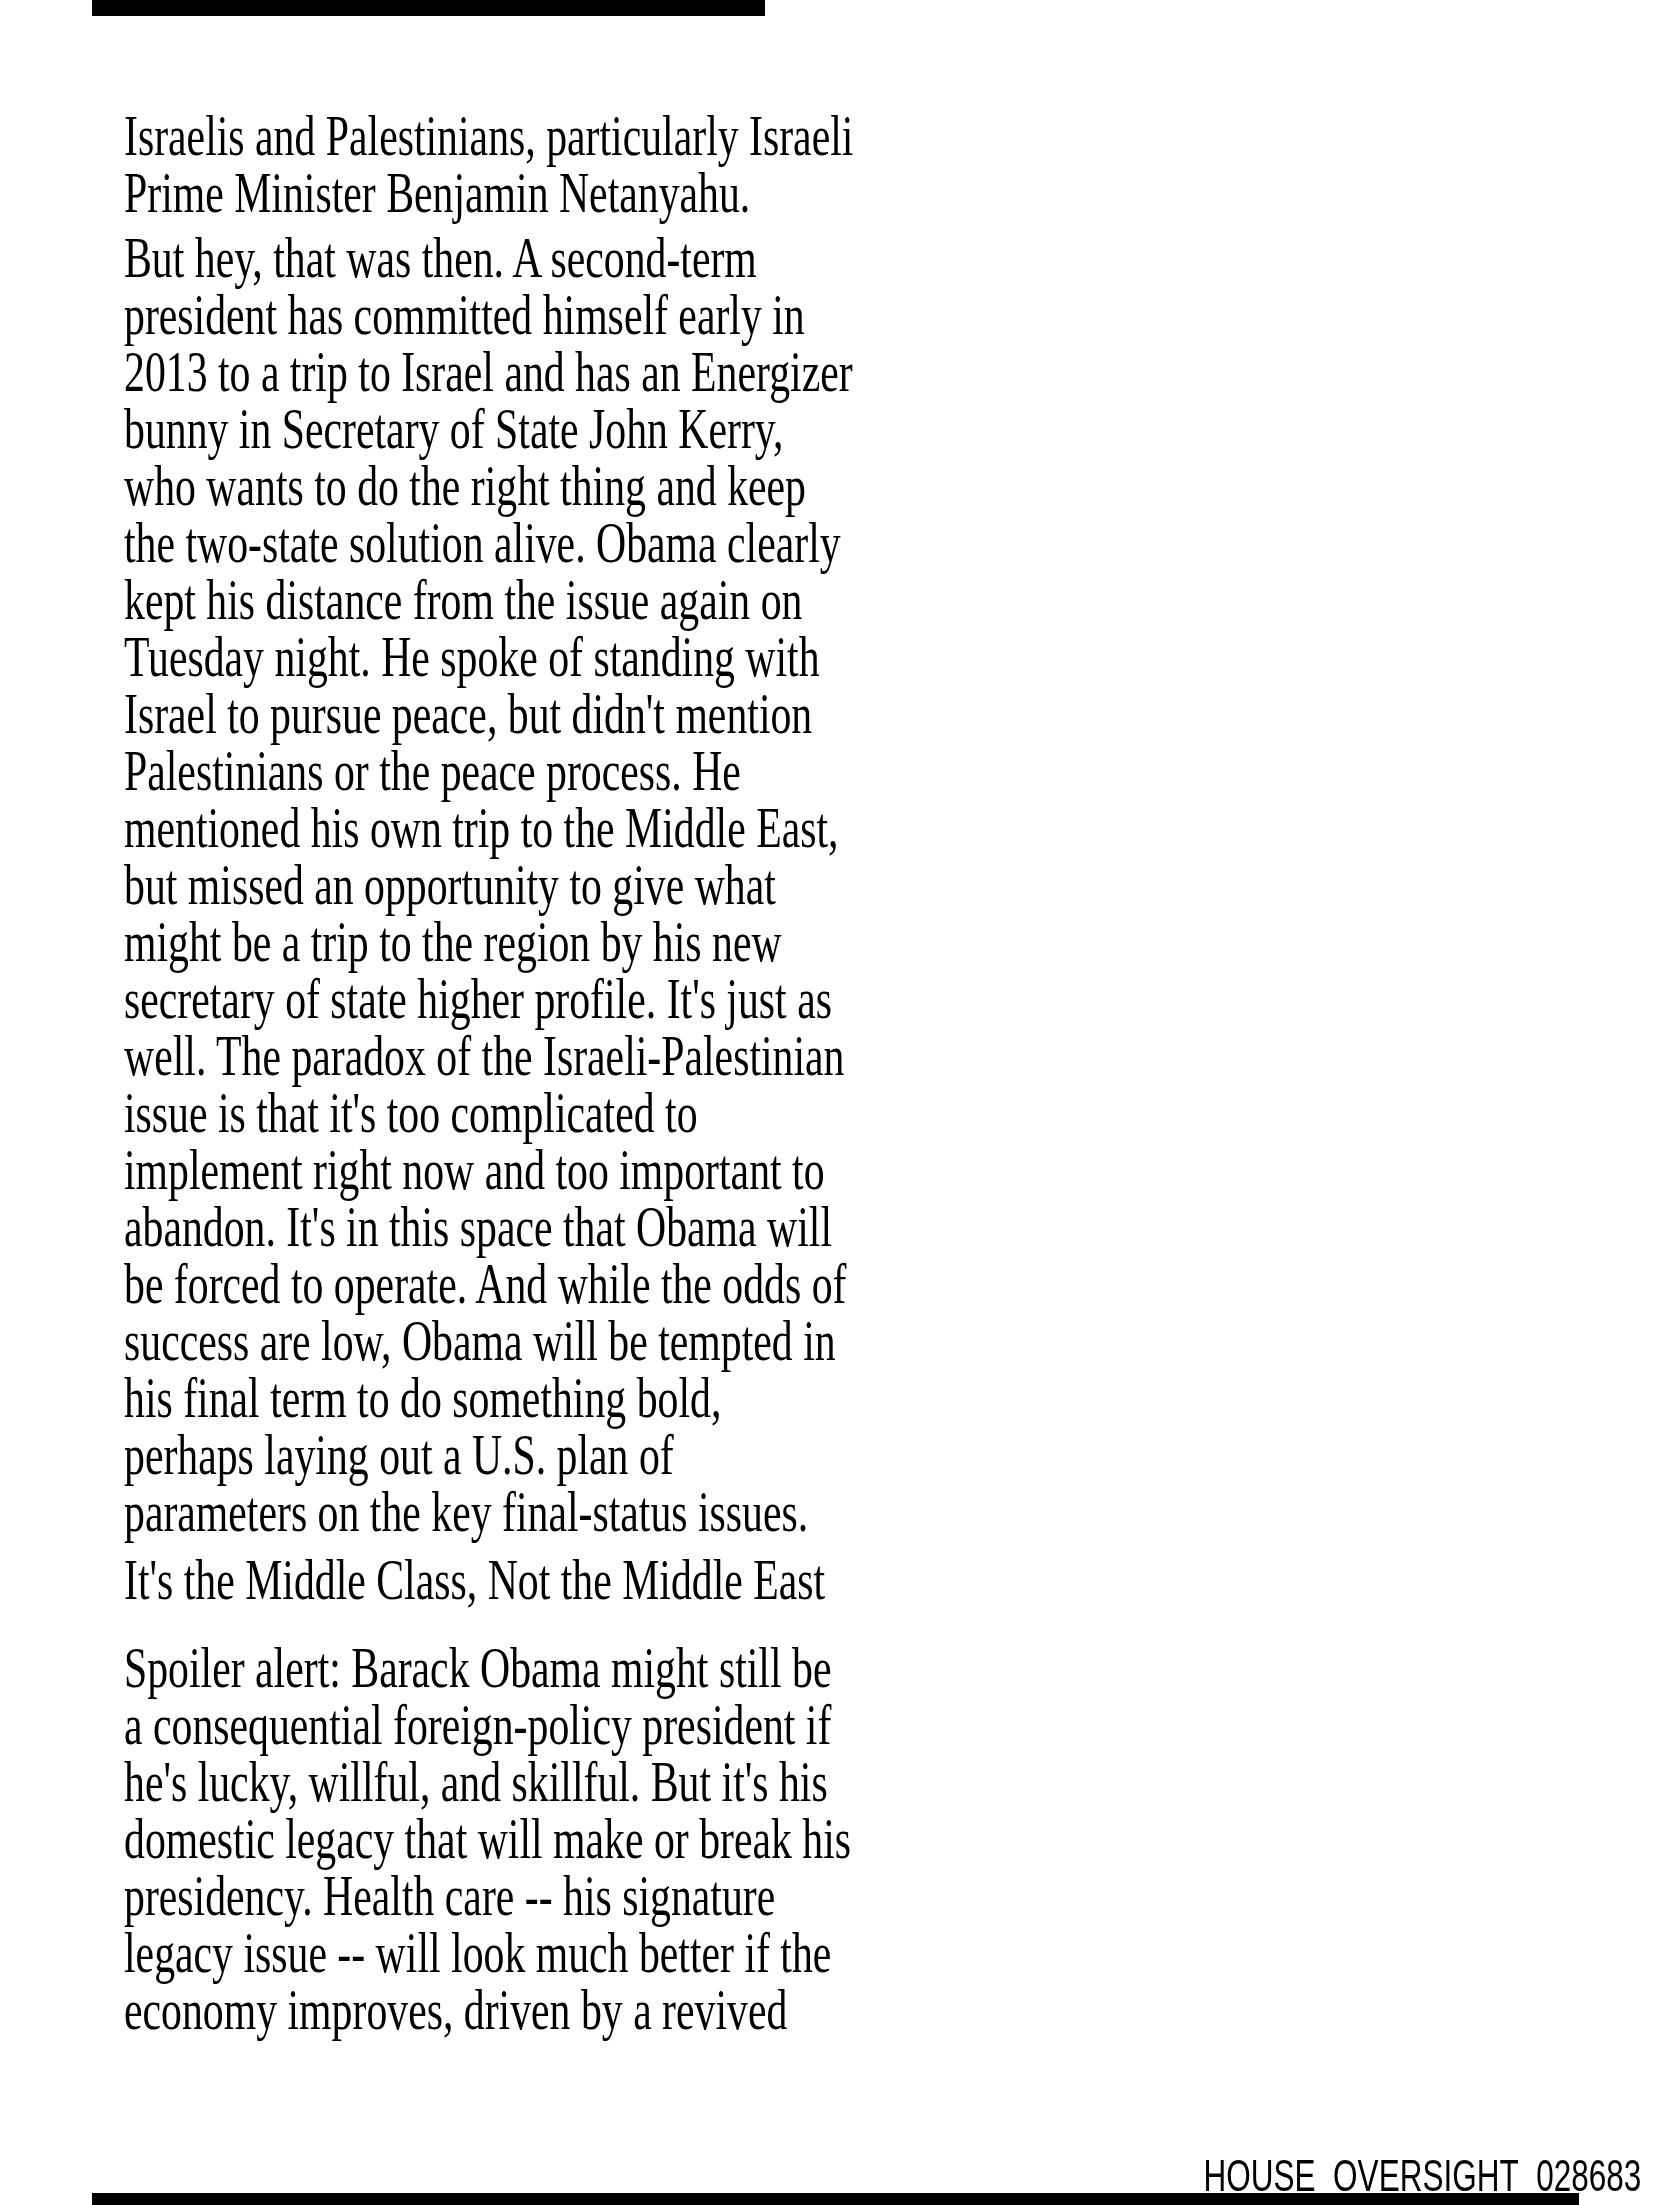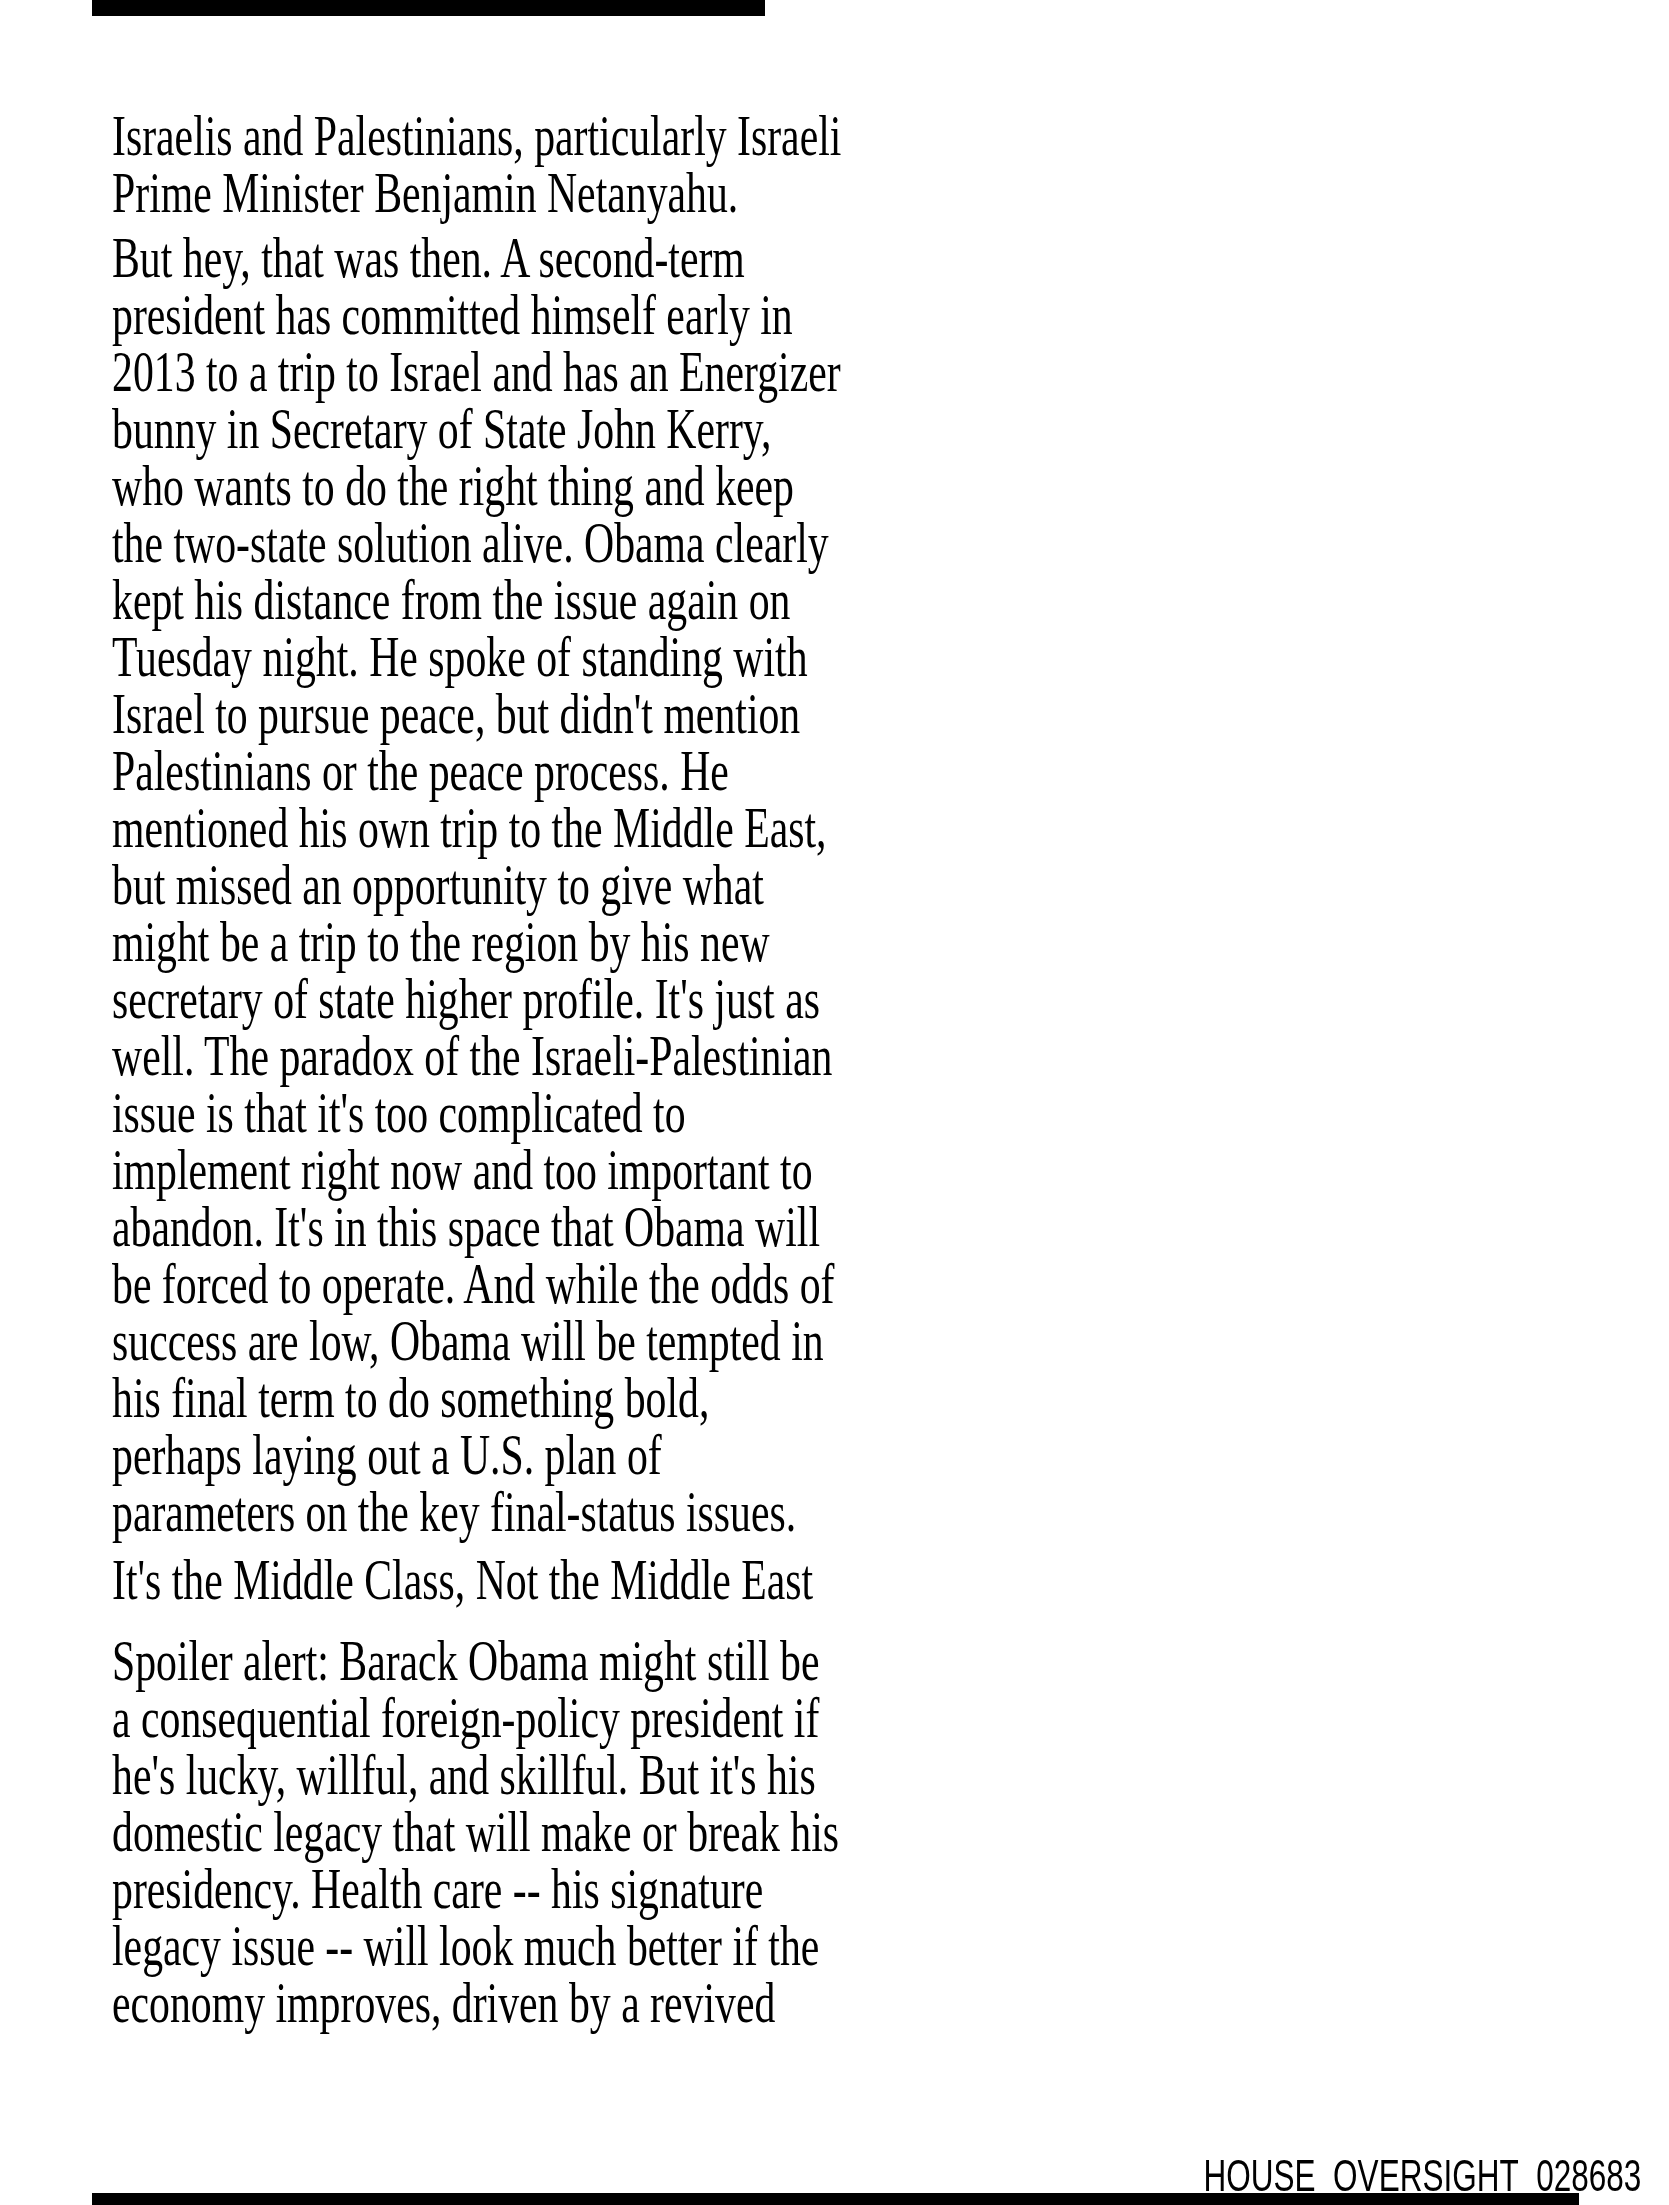--- a/index.html
+++ b/index.html
@@ -27,34 +27,34 @@
   #bottom-bar {
     position: absolute;
     left: 92px;
     top: 2193px;
     width: 1487px;
     height: 12.4px;
   }
   
   #body-text {
     position: absolute;
-    left: 112px;
+    left: 124px;
     top: 107px;
     width: 916px;
   }
   .line {
     white-space: nowrap;
     font-size: 58px;
     line-height: 57px;
     transform: scaleX(0.72);
     transform-origin: 0 50%;
   }
   .para-2 { margin-top: 7.9px; }
   .para-3 { margin-top: 11px; }
-  .para-4 { margin-top: 24px; }
+  .para-4 { margin-top: 31px; }
   
   #bates {
     position: absolute;
     right: 27.5px;
     top: 2157px;
     font-family: "Liberation Sans", sans-serif;
     font-size: 45px;
     line-height: 37px;
     white-space: nowrap;
     transform: scaleX(0.70);

